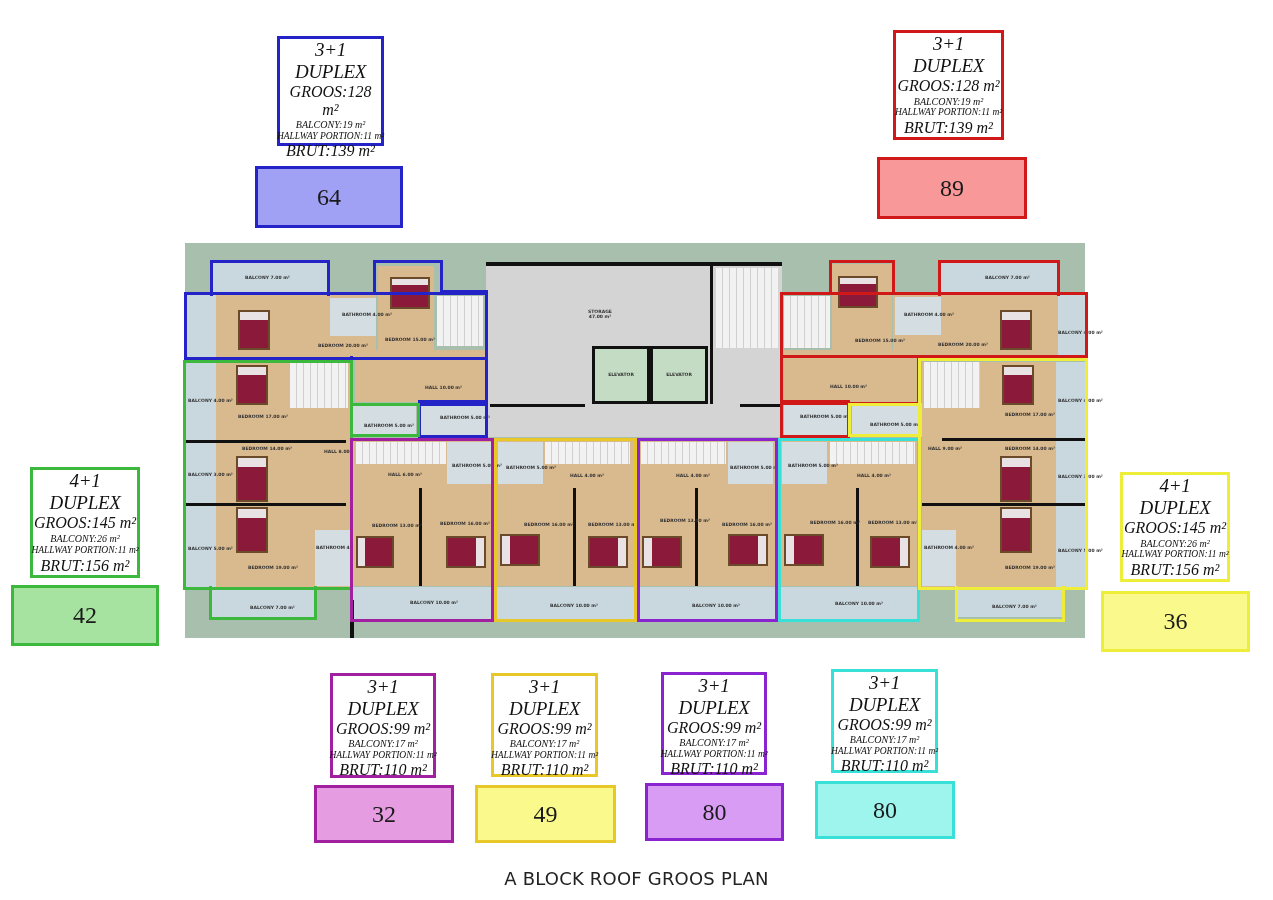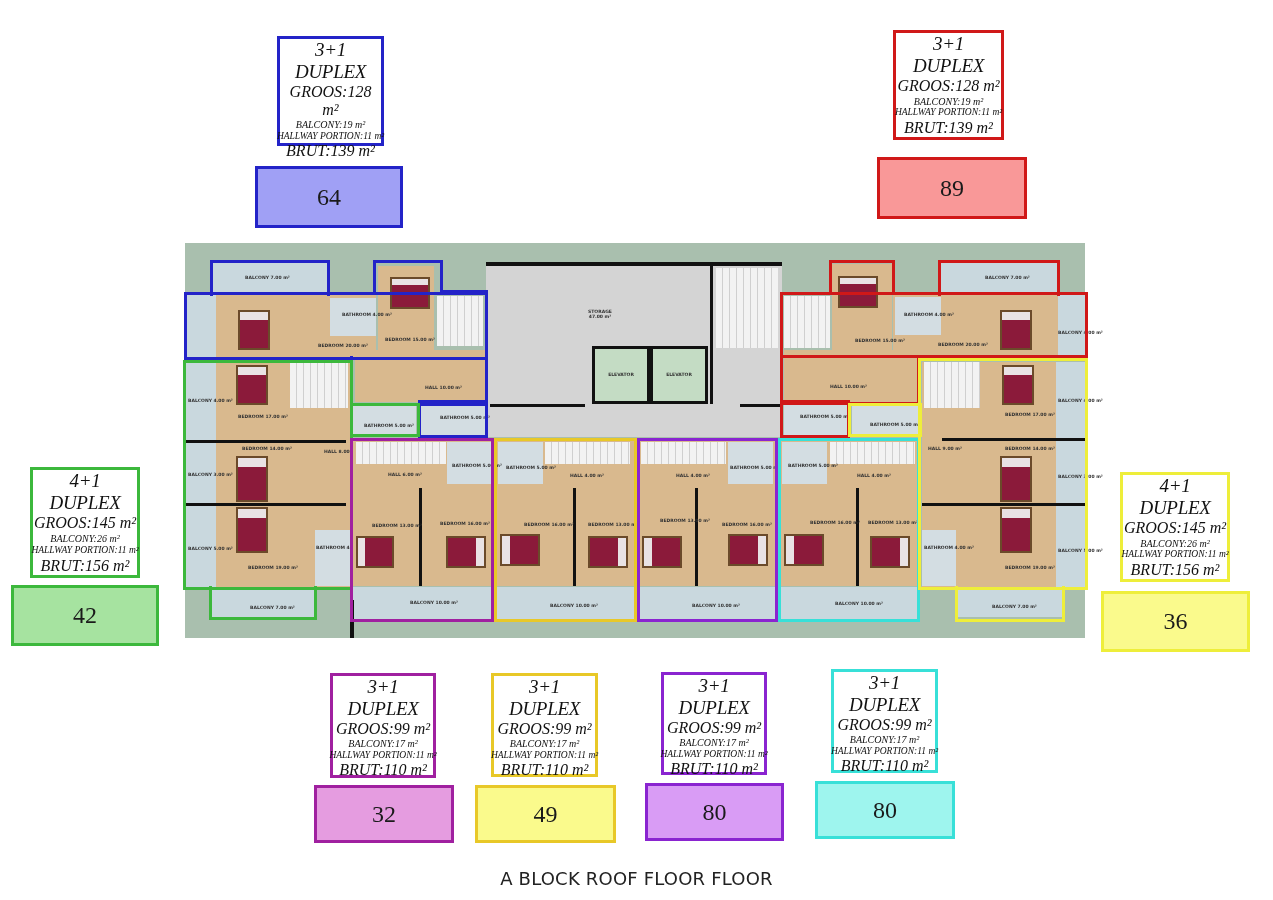--- a/index.html
+++ b/index.html
@@ -286,13 +286,13 @@
 <div class="outline" style="left:938px;top:260px;width:122px;height:36px;border-color:#d01818;border-bottom:none;"></div>
 <div class="outline" style="left:780px;top:292px;width:308px;height:66px;border-color:#d01818;border-left:none;"></div>
 <div class="outline" style="left:780px;top:292px;width:52px;height:146px;border-color:#d01818;border-right:none;"></div>
 <div class="outline" style="left:780px;top:355px;width:140px;height:50px;border-color:#d01818;border-top:none;border-left:none;"></div>
 <div class="outline" style="left:780px;top:400px;width:70px;height:38px;border-color:#d01818;"></div>
 
 <div class="outline" style="left:918px;top:358px;width:170px;height:232px;border-color:#eeee3a;"></div>
 <div class="outline" style="left:848px;top:403px;width:74px;height:34px;border-color:#eeee3a;"></div>
 <div class="outline" style="left:955px;top:586px;width:110px;height:36px;border-color:#eeee3a;border-top:none;"></div>
 
-<div class="caption">A BLOCK ROOF FLOOR FLOOR</div>
+<div class="caption">A BLOCK ROOF GROOS PLAN</div>
 
 </body></html>

